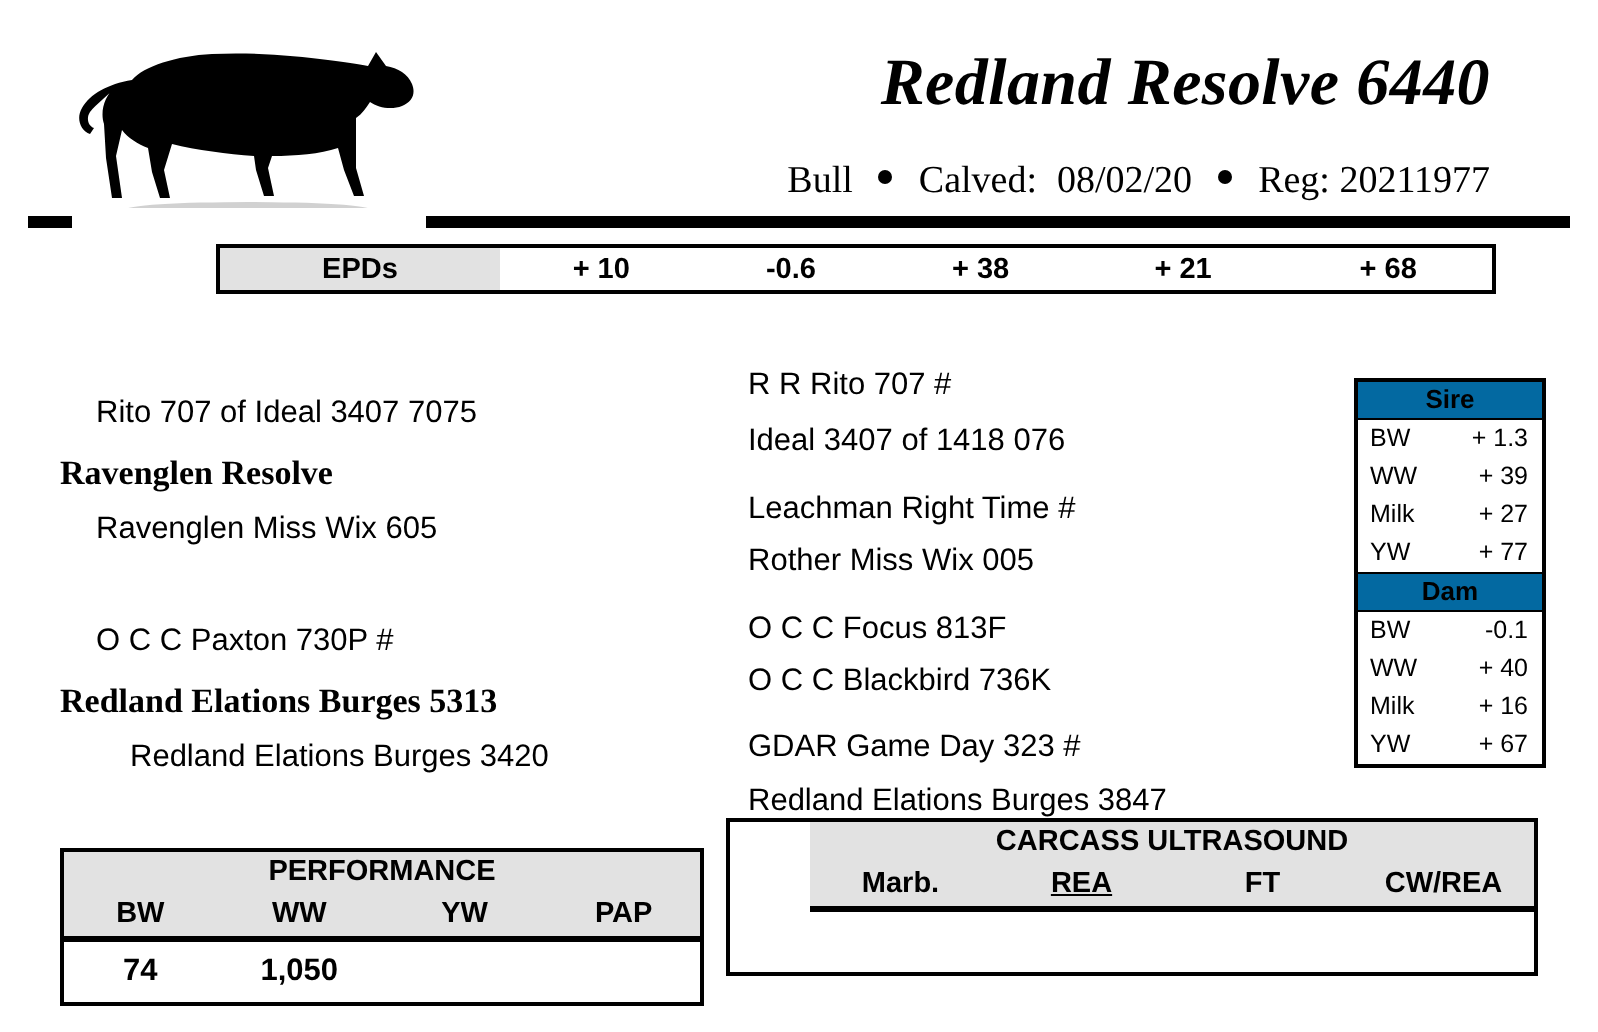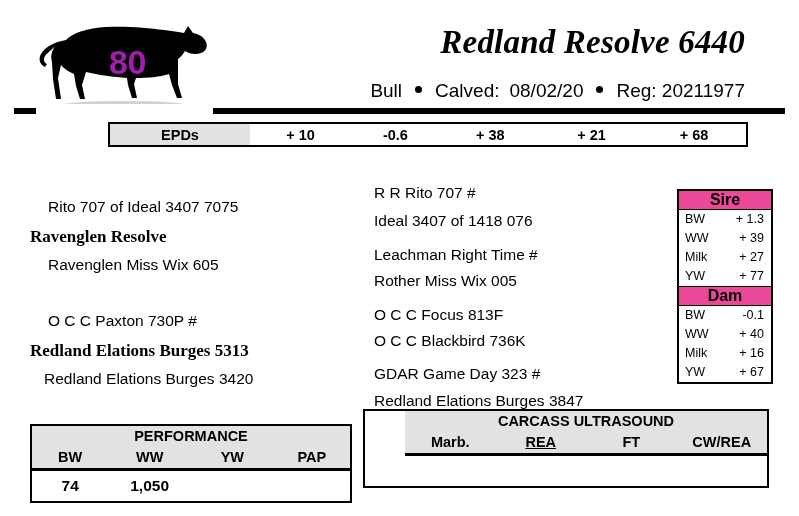--- a/index.html
+++ b/index.html
@@ -40,21 +40,21 @@
   #lot-number {
     position: absolute;
     left: 0; top: 0;
     width: 177px;
     height: 100px;
     display: flex;
     align-items: center;
     justify-content: center;
     padding-left: 6px;
     box-sizing: border-box;
-    color: #a21caf;
+    color: #000000;
     font-family: "Liberation Sans", sans-serif;
     font-weight: bold;
     font-size: 34px;
     letter-spacing: -0.5px;
     text-shadow: 0 0 2px #000;
   }
   #title {
     position: absolute;
     right: 54px;
     top: 24px;
@@ -62,21 +62,21 @@
     font-style: italic;
     font-weight: bold;
     font-size: 33px;
     letter-spacing: 0.2px;
     white-space: nowrap;
   }
   #subtitle {
     position: absolute;
     right: 54px;
     top: 80px;
-    font-family: Liberation Sans, sans-serif;
+    font-family: Liberation Serif, serif;
     font-size: 19px;
     white-space: nowrap;
     display: flex;
     align-items: baseline;
   }
   #subtitle .seg { white-space: pre; }
   #subtitle .dot {
     display: inline-block;
     width: 7px; height: 7px;
     border-radius: 50%;
@@ -155,21 +155,21 @@
     font-family: "Liberation Serif", serif;
     font-weight: bold;
     font-size: 17px;
   }
   
   #ped-l1 { left: 48px;  top: 18px; }
   #ped-l2 { left: 30px;  top: 47px; }
   #ped-l3 { left: 48px;  top: 76px; }
   #ped-l4 { left: 48px;  top: 132px; }
   #ped-l5 { left: 30px;  top: 161px; }
-  #ped-l6 { left: 44px;  top: 190px; }
+  #ped-l6 { left: 65px;  top: 190px; }
   
   #ped-m1 { left: 374px; top: 4px; }
   #ped-m2 { left: 374px; top: 32px; }
   #ped-m3 { left: 374px; top: 66px; }
   #ped-m4 { left: 374px; top: 92px; }
   #ped-m5 { left: 374px; top: 126px; }
   #ped-m6 { left: 374px; top: 152px; }
   #ped-m7 { left: 374px; top: 185px; }
   #ped-m8 { left: 374px; top: 212px; }
 
@@ -177,24 +177,24 @@
   #siredam {
     position: absolute;
     left: 677px;
     top: 189px;
     width: 92px;
     border: 2px solid #000;
     background: #ffffff;
     font-size: 12.5px;
   }
   #siredam .sd-head {
-    background: #ec4899;
+    background: #0369a1;
     text-align: center;
     font-weight: bold;
-    font-size: 16px;
+    font-size: 13px;
     height: 18px;
     line-height: 18px;
     border-bottom: 1px solid #000;
   }
   #siredam .sd-head.second { border-top: 1px solid #000; }
   #siredam .sd-row {
     display: flex;
     justify-content: space-between;
     padding: 0 7px 0 6px;
     height: 19px;

